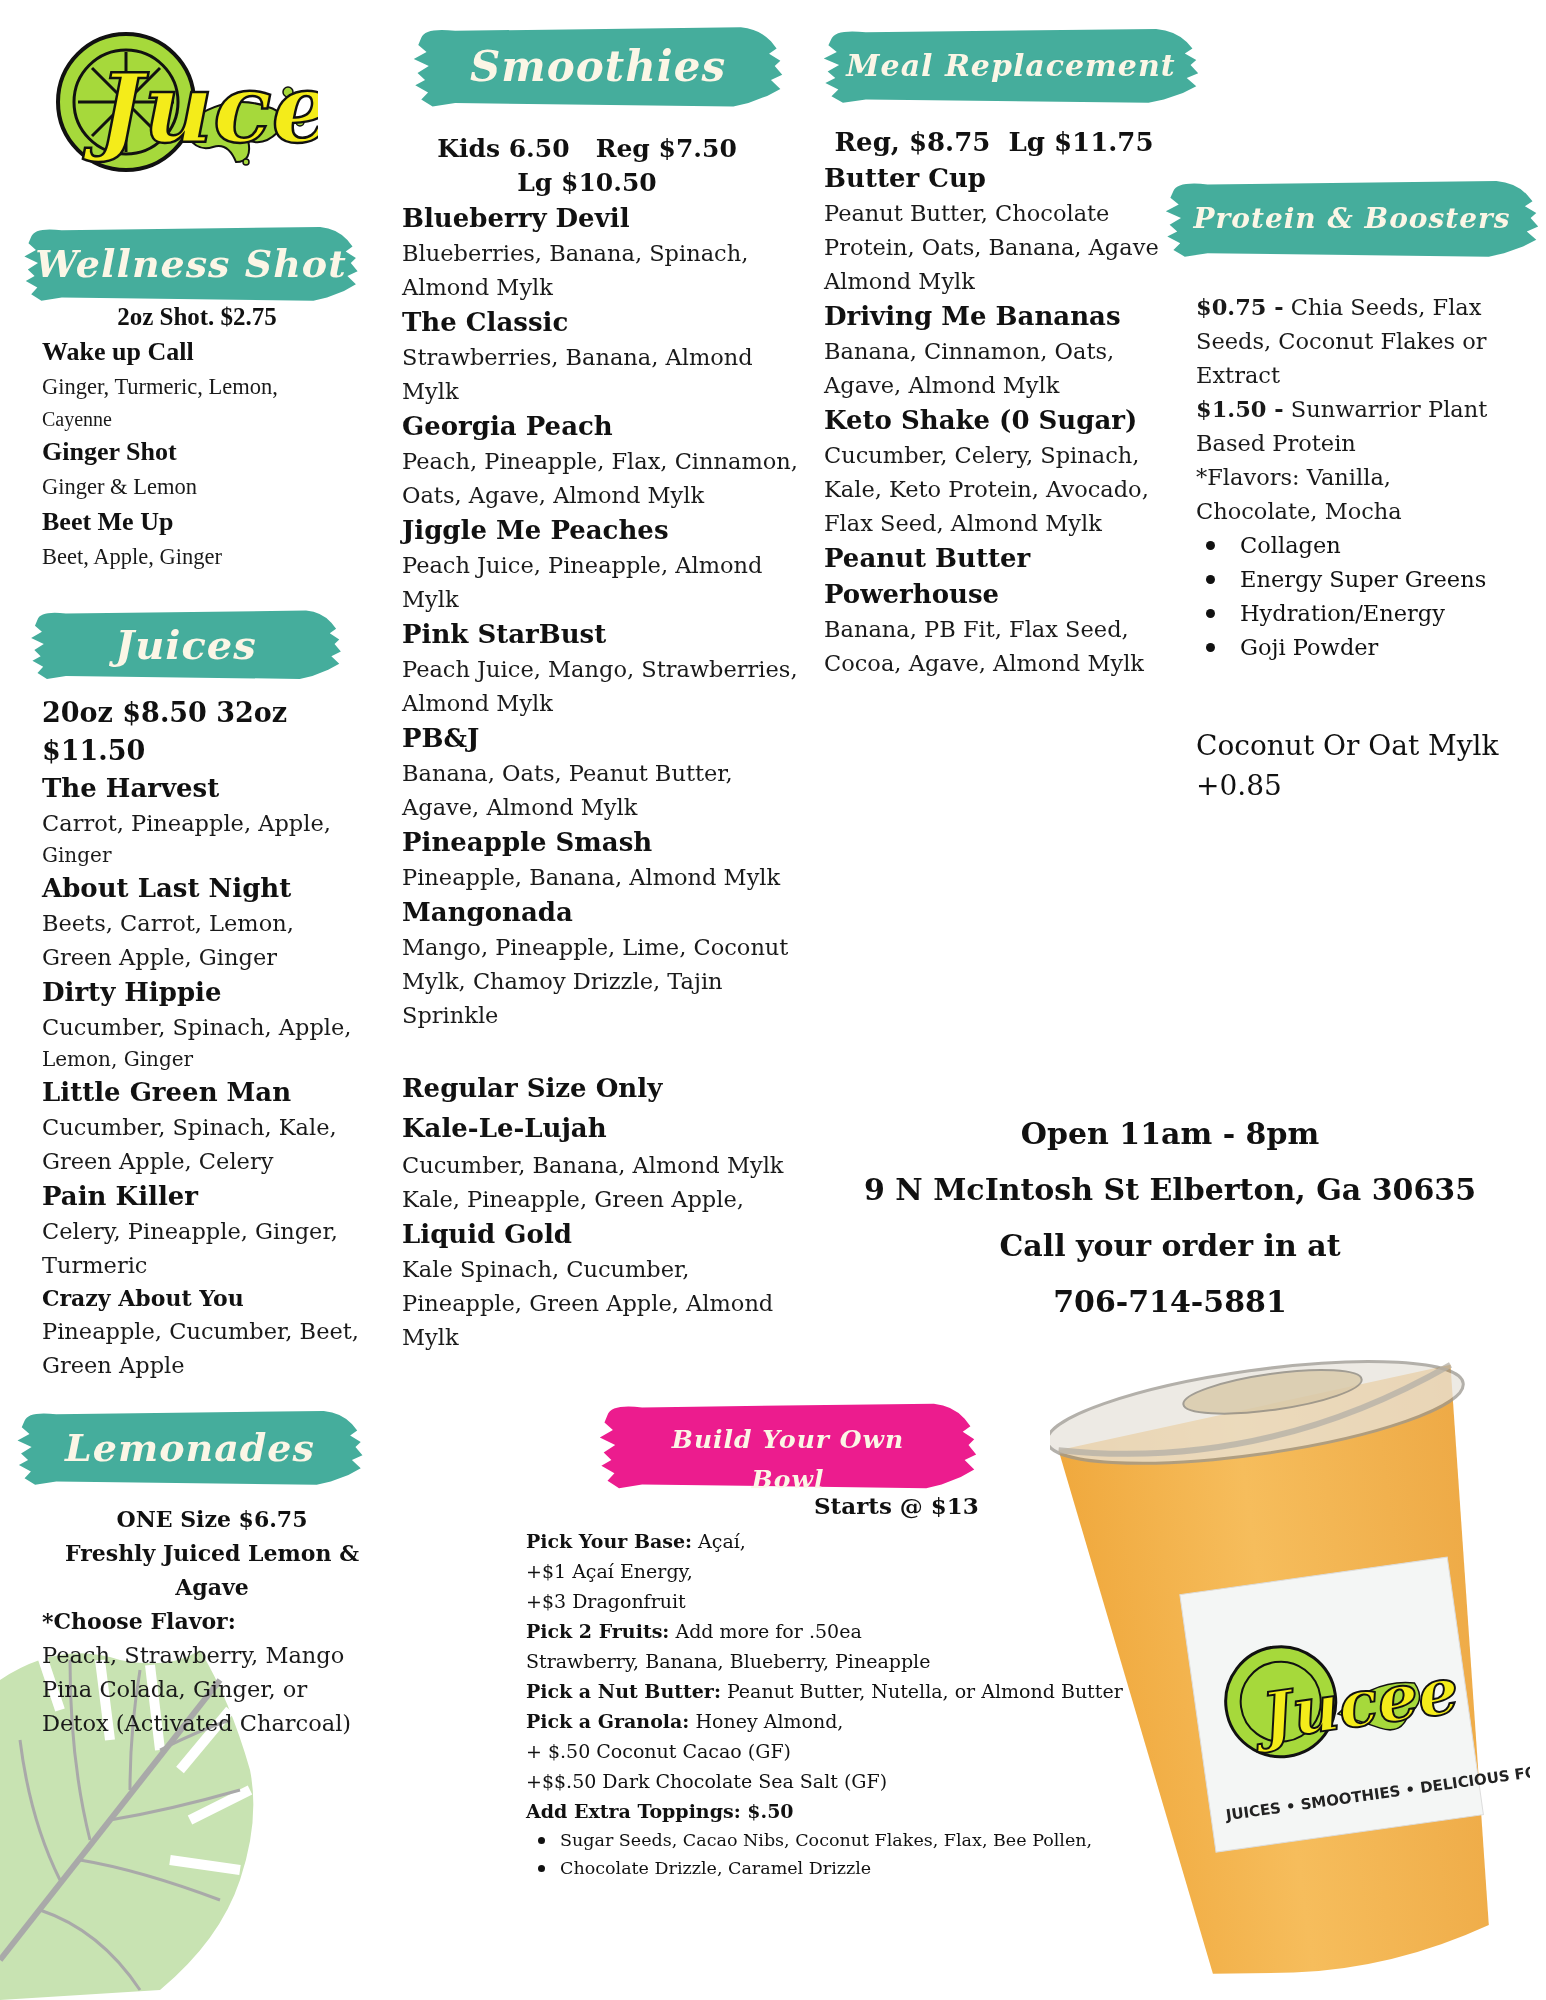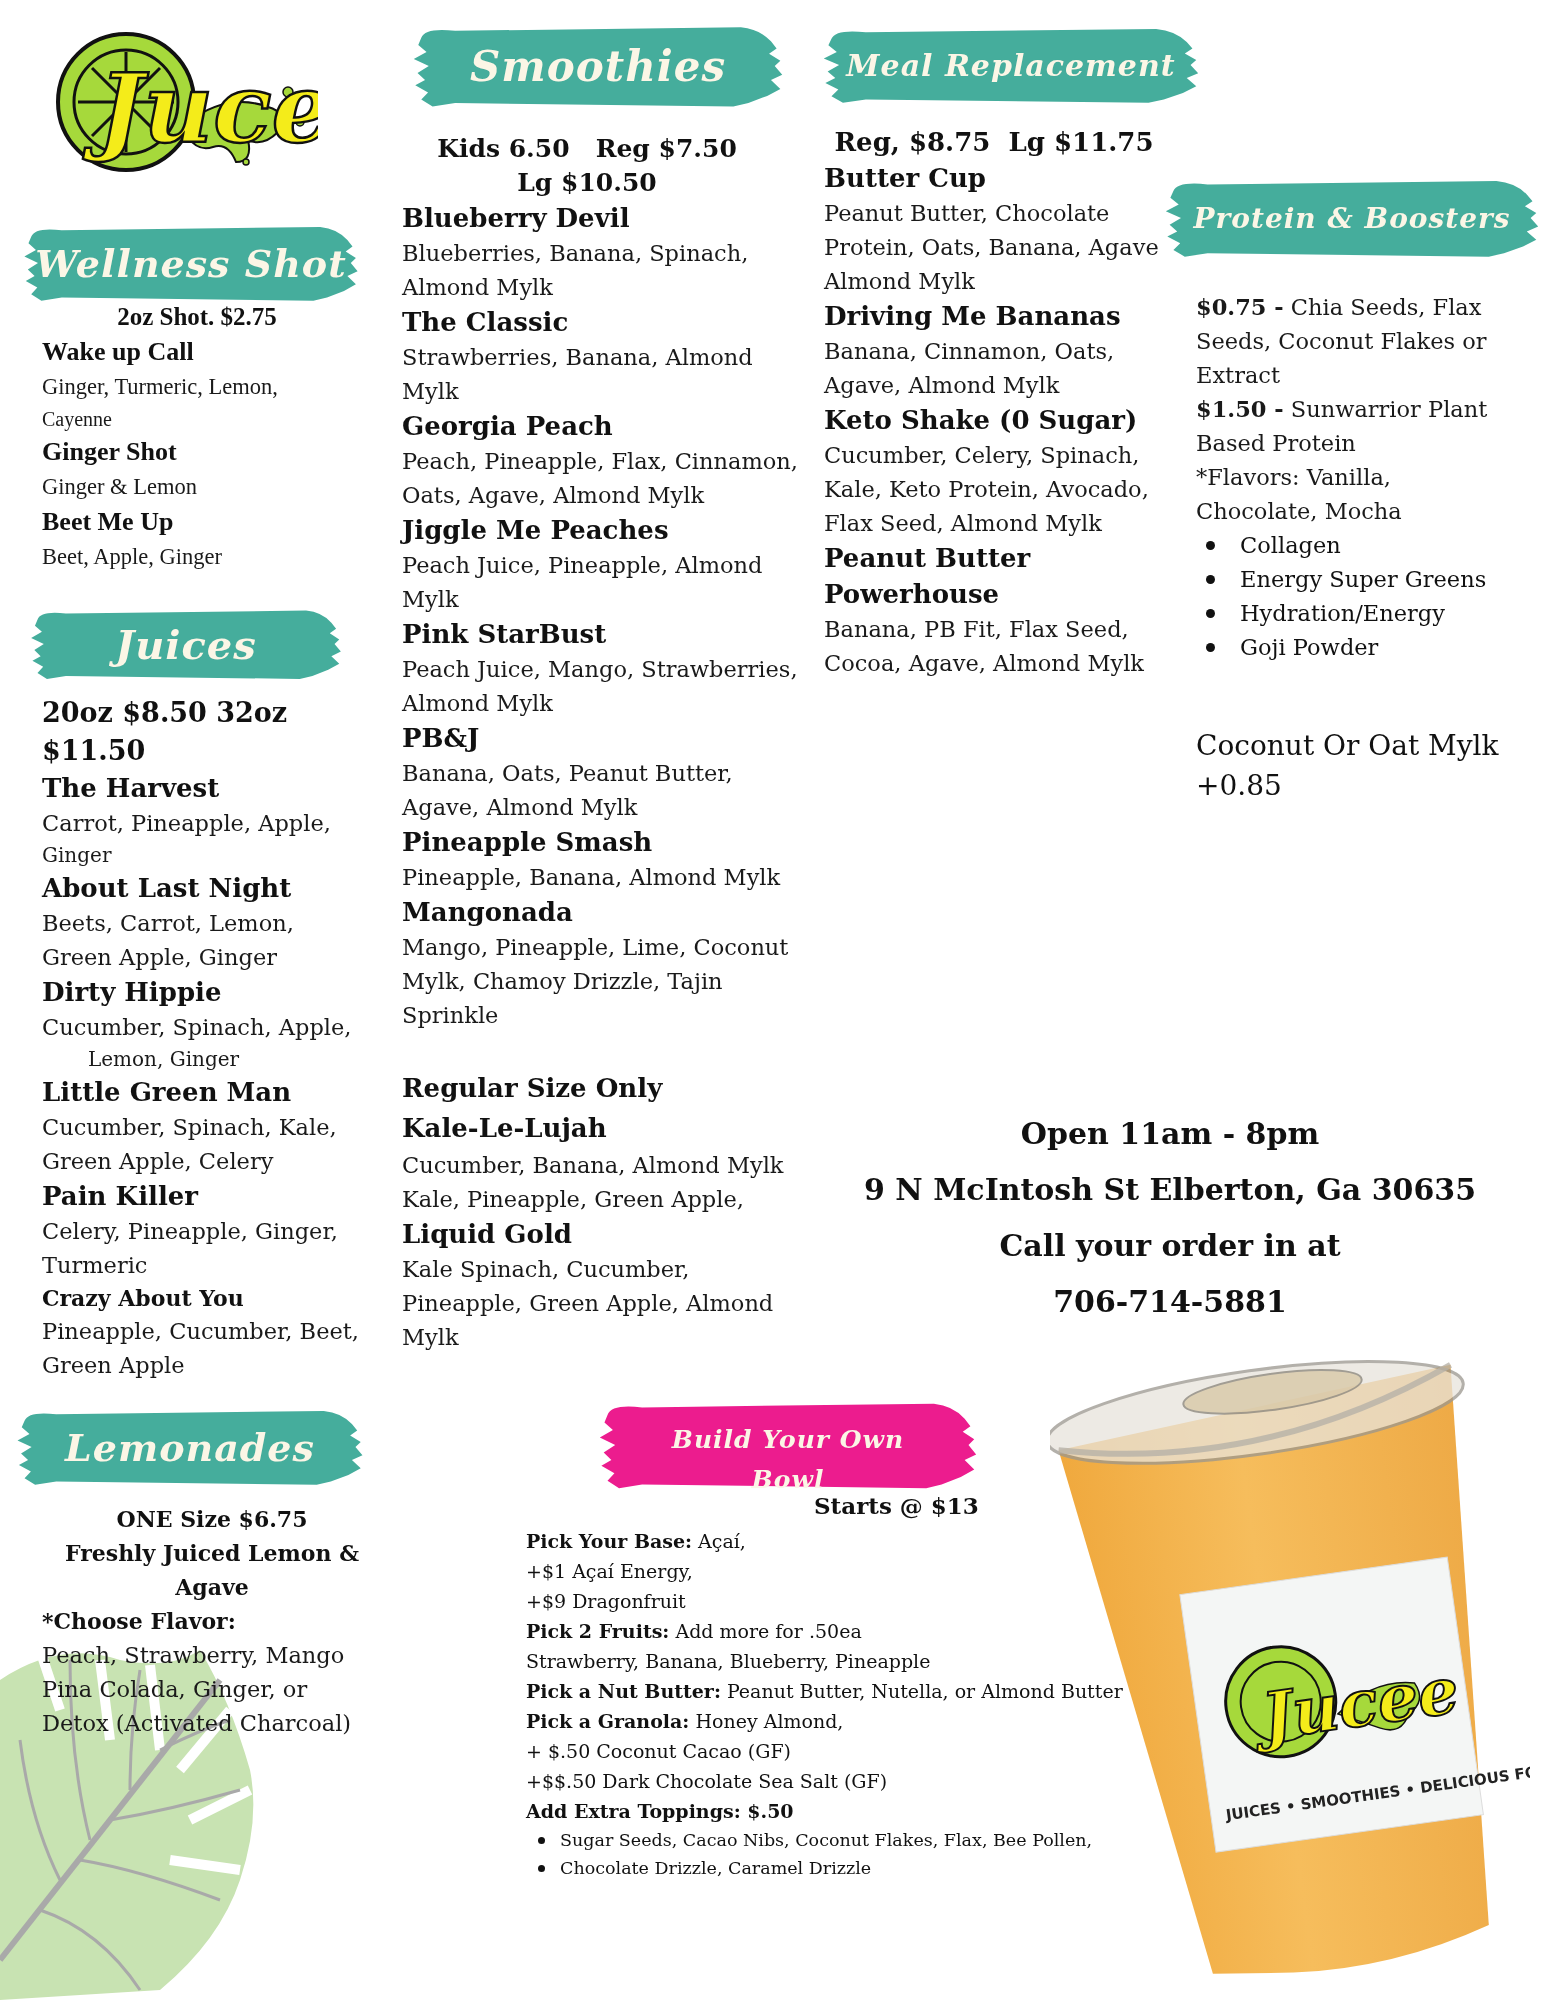--- a/index.html
+++ b/index.html
@@ -112,21 +112,21 @@
     <div class="item-desc small" style="line-height:30px;">Ginger</div>
   </div>
   <div>
     <div class="item-name">About Last Night</div>
     <div class="item-desc">Beets, Carrot, Lemon,</div>
     <div class="item-desc">Green Apple, Ginger</div>
   </div>
   <div>
     <div class="item-name">Dirty Hippie</div>
     <div class="item-desc">Cucumber, Spinach, Apple,</div>
-    <div class="item-desc small" style="line-height:30px;margin-left:46px;">Lemon, Ginger</div>
+    <div class="item-desc small" style="line-height:30px;">Lemon, Ginger</div>
   </div>
   <div>
     <div class="item-name">Little Green Man</div>
     <div class="item-desc">Cucumber, Spinach, Kale,</div>
     <div class="item-desc">Green Apple, Celery</div>
   </div>
   <div>
     <div class="item-name">Pain Killer</div>
     <div class="item-desc">Celery, Pineapple, Ginger,</div>
     <div class="item-desc">Turmeric</div>
@@ -316,21 +316,21 @@
     </svg>
   <div class="btitle" style="flex-direction:column; font-size:25px; line-height:40px; padding-top:30px;">
     <span>Build Your Own</span>
     <span>Bowl</span>
   </div>
 </div>
 <div class="col" style="left:814px; top:1490px; font-weight:bold; font-size:23px; line-height:32px;">Starts @ $13</div>
 <div class="col bowl-text" style="left:526px; top:1526px; width:620px;">
   <div><b>Pick Your Base:</b><span> Açaí,</span></div>
   <div>+$1 Açaí Energy,</div>
-  <div>+$9 Dragonfruit</div>
+  <div>+$3 Dragonfruit</div>
   <div><b>Pick 2 Fruits:</b><span> Add more for .50ea</span></div>
   <div>Strawberry, Banana, Blueberry, Pineapple</div>
   <div><b>Pick a Nut Butter:</b><span> Peanut Butter, Nutella, or Almond Butter</span></div>
   <div><b>Pick a Granola:</b><span> Honey Almond,</span></div>
   <div>+ $.50 Coconut Cacao (GF)</div>
   <div>+$$.50 Dark Chocolate Sea Salt (GF)</div>
   <div style="font-weight:bold;">Add Extra Toppings: $.50</div>
   <ul class="bowl-bullets">
     <li>Sugar Seeds, Cacao Nibs, Coconut Flakes, Flax, Bee Pollen,</li>
     <li>Chocolate Drizzle, Caramel Drizzle</li>

